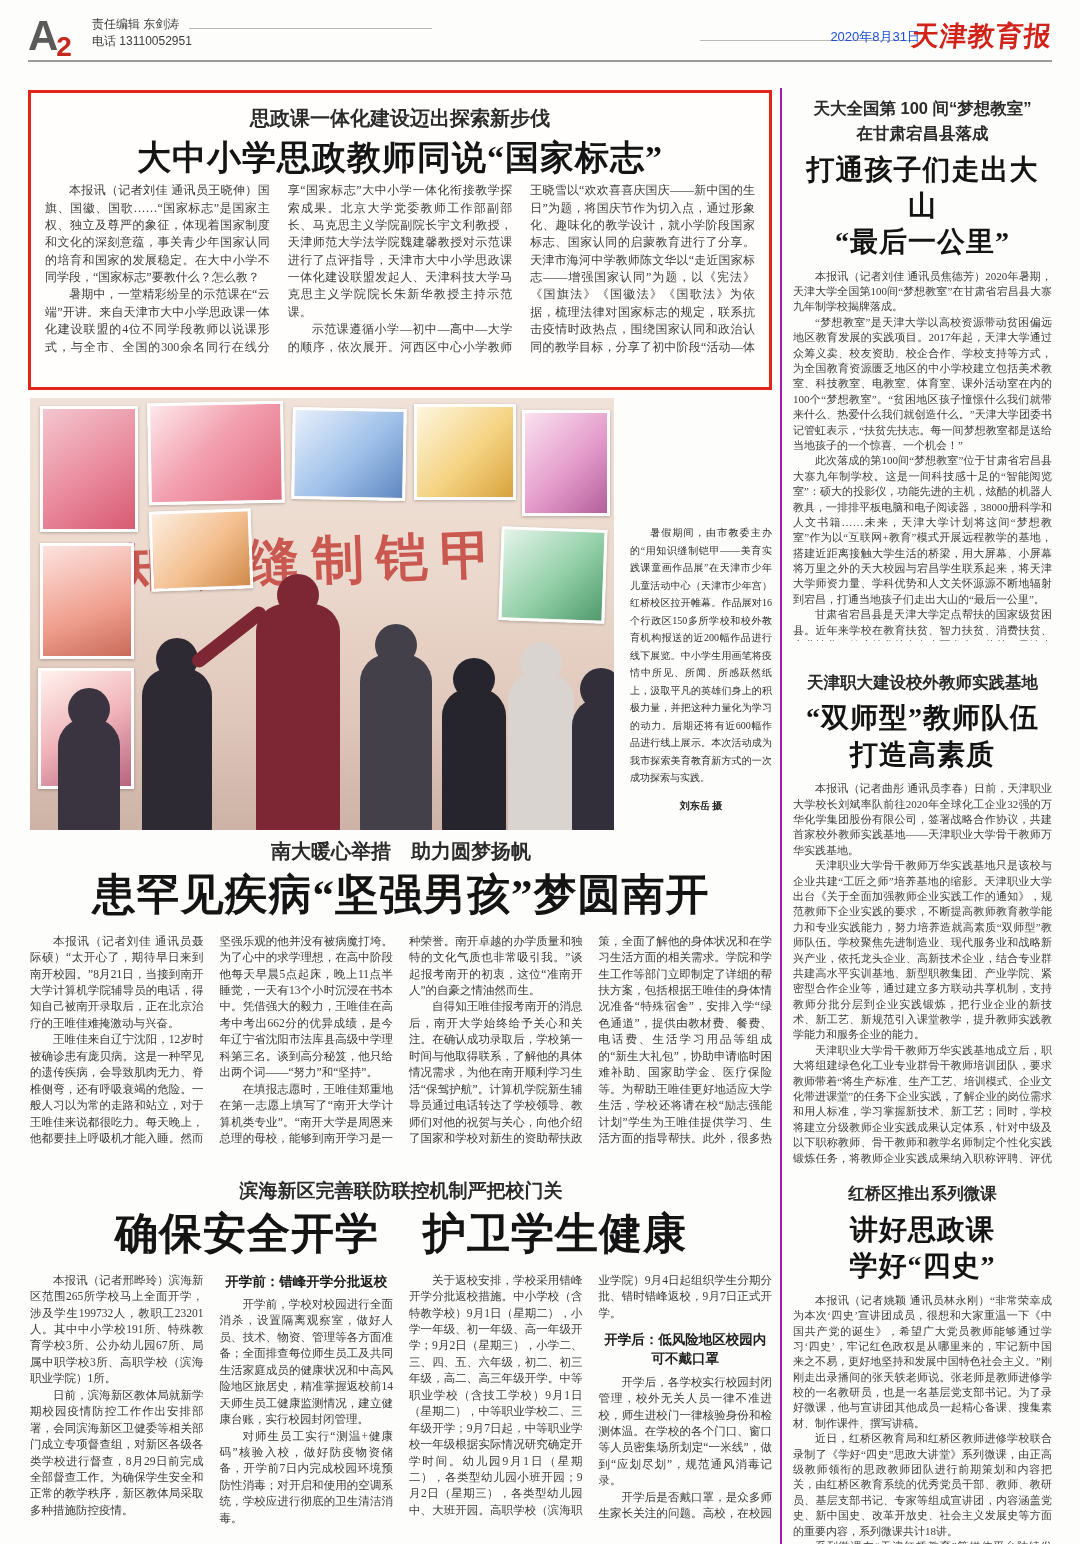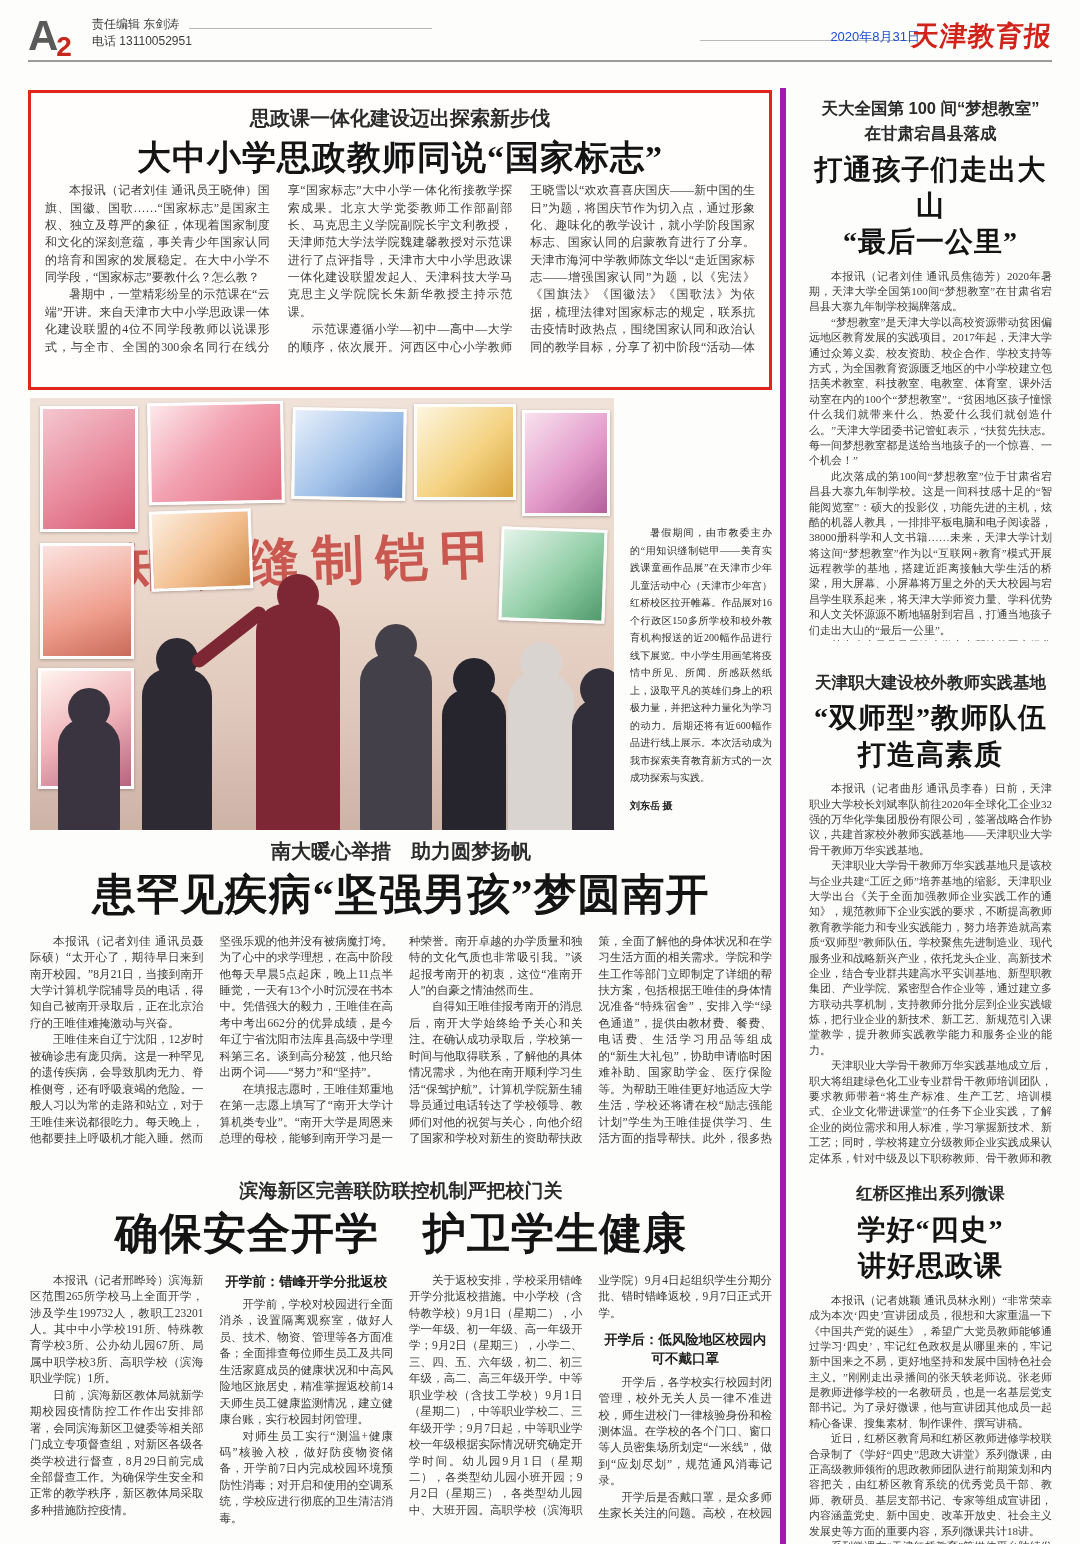--- a/index.html
+++ b/index.html
@@ -44,36 +44,36 @@
   .banner{position:absolute;left:26px;top:128px;width:540px;font-weight:bold;font-size:52px;
           color:rgba(190,44,38,.75);letter-spacing:12px;transform:rotate(-2deg);white-space:nowrap;}
   .person{position:absolute;bottom:-6px;border-radius:28px 28px 8px 8px;background:currentColor;}
   .person::before{content:"";position:absolute;top:-30px;left:50%;transform:translateX(-50%);
                   width:42px;height:42px;border-radius:50%;background:currentColor;}
   .arm{position:absolute;width:14px;height:90px;border-radius:8px;background:currentColor;
        transform:rotate(52deg);}
   .caption{position:absolute;left:630px;top:398px;width:142px;height:432px;box-sizing:border-box;
            padding-top:126px;font-size:10px;line-height:1.75;color:#2f2f2f;text-align:justify;}
   .caption .cap{text-indent:2em;margin:0;}
-  .credit{text-align:left;font-weight:bold;margin-top:10px;color:#222;}
+  .credit{text-align:center;font-weight:bold;margin-top:10px;color:#222;}
   
   .nankai{position:absolute;left:30px;top:838px;width:742px;height:322px;}
   .nankai .kicker{font-size:20px;}
   .nankai .headline{font-size:43px;margin:5px 0 12px;}
   .nankai .body{height:216px;overflow:hidden;column-count:4;column-gap:16px;column-fill:auto;
                 font-size:11.5px;line-height:1.43;}
   
   .binhai{position:absolute;left:30px;top:1178px;width:742px;height:366px;}
   .binhai .kicker{font-size:19px;}
   .binhai .headline{font-size:43px;margin:5px 0 12px;}
   .binhai .body{height:262px;overflow:hidden;column-count:4;column-gap:16px;column-fill:auto;
                 font-size:11.5px;line-height:1.43;}
   
   .sidebar{position:absolute;left:780px;top:88px;width:272px;height:1456px;box-sizing:border-box;
-           border-left:6px solid #a21caf;padding-left:23px;overflow:hidden;}
+           border-left:2px solid #a21caf;padding-left:11px;overflow:hidden;}
   .sb-art .kicker{font-size:16.5px;line-height:1.5;}
   .sb-art .headline{font-size:28px;line-height:1.3;margin:6px 0 4px;}
   .sb-art .body{overflow:hidden;font-size:11px;line-height:1.4;margin-top:8px;color:#3d3d3d;}
   .dream{padding-top:8px;}
   .dream .body{height:372px;}
   .shuangshi{margin-top:29px;}
   .shuangshi .body{height:386px;}
   .sishi{margin-top:14px;}
 </style>
 </head>
@@ -195,22 +195,22 @@
       <div class="body">
         <p>本报讯（记者曲彤 通讯员李春）日前，天津职业大学校长刘斌率队前往2020年全球化工企业32强的万华化学集团股份有限公司，签署战略合作协议，共建首家校外教师实践基地——天津职业大学骨干教师万华实践基地。</p>
         <p>天津职业大学骨干教师万华实践基地只是该校与企业共建“工匠之师”培养基地的缩影。天津职业大学出台《关于全面加强教师企业实践工作的通知》，规范教师下企业实践的要求，不断提高教师教育教学能力和专业实践能力，努力培养造就高素质“双师型”教师队伍。学校聚焦先进制造业、现代服务业和战略新兴产业，依托龙头企业、高新技术企业，结合专业群共建高水平实训基地、新型职教集团、产业学院、紧密型合作企业等，通过建立多方联动共享机制，支持教师分批分层到企业实践锻炼，把行业企业的新技术、新工艺、新规范引入课堂教学，提升教师实践教学能力和服务企业的能力。</p>
         <p>天津职业大学骨干教师万华实践基地成立后，职大将组建绿色化工业专业群骨干教师培训团队，要求教师带着“将生产标准、生产工艺、培训模式、企业文化带进课堂”的任务下企业实践，了解企业的岗位需求和用人标准，学习掌握新技术、新工艺；同时，学校将建立分级教师企业实践成果认定体系，针对中级及以下职称教师、骨干教师和教学名师制定个性化实践锻炼任务，将教师企业实践成果纳入职称评聘、评优评先、项目申报、绩效考核等，推动形成教师成长与企业发展良性互动的机制，打造高素质“双师型”教师队伍。</p>
       </div>
     </div>
 
     <div class="sb-art sishi">
       <div class="kicker">红桥区推出系列微课</div>
       <div class="headline">
+        <div>讲好思政课</div>
         <div>学好“四史”</div>
-        <div>讲好思政课</div>
       </div>
       <div class="body">
         <p>本报讯（记者姚颖 通讯员林永刚）“非常荣幸成为本次‘四史’宣讲团成员，很想和大家重温一下《中国共产党的诞生》，希望广大党员教师能够通过学习‘四史’，牢记红色政权是从哪里来的，牢记新中国来之不易，更好地坚持和发展中国特色社会主义。”刚刚走出录播间的张天轶老师说。张老师是教师进修学校的一名教研员，也是一名基层党支部书记。为了录好微课，他与宣讲团其他成员一起精心备课、搜集素材、制作课件、撰写讲稿。</p>
         <p>近日，红桥区教育局和红桥区教师进修学校联合录制了《学好“四史”思政大讲堂》系列微课，由正高级教师领衔的思政教师团队进行前期策划和内容把关，由红桥区教育系统的优秀党员干部、教师、教研员、基层支部书记、专家等组成宣讲团，内容涵盖党史、新中国史、改革开放史、社会主义发展史等方面的重要内容，系列微课共计18讲。</p>
         <p>系列微课在“天津红桥教育”等媒体平台陆续发布，受到广大干部教师的欢迎。红桥区教育局相关负责人表示，将以此次系列微课为契机，引导广大教师学好“四史”、讲好思政课，把爱党爱国的种子播撒进学生心中。</p>
       </div>
     </div>
 
   </div>
 </div>

